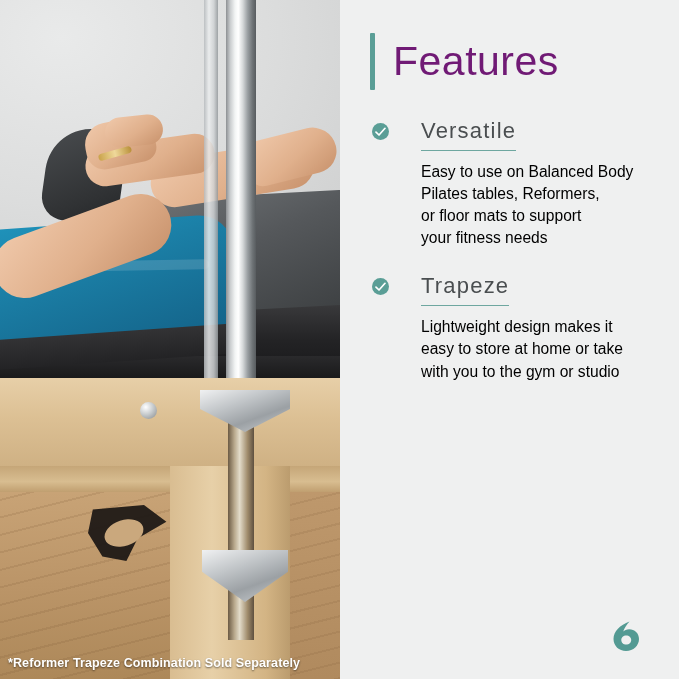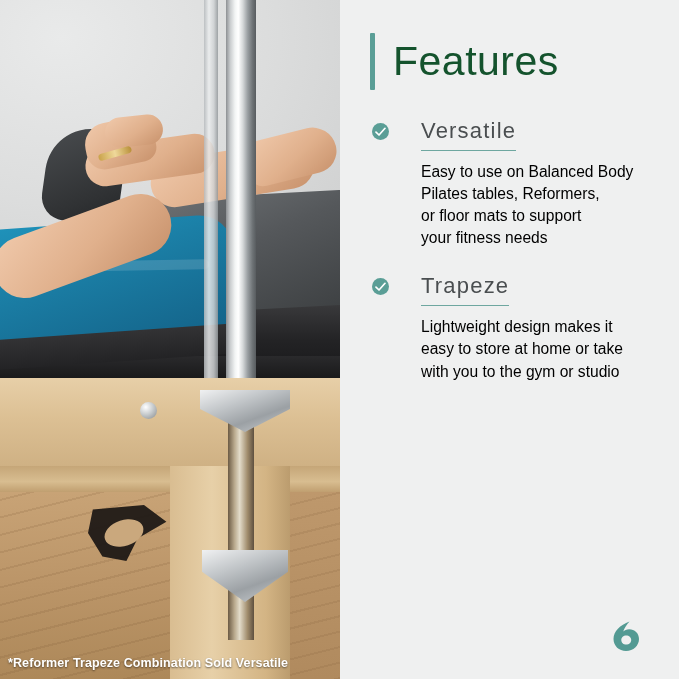--- a/index.html
+++ b/index.html
@@ -170,21 +170,21 @@
   .heading-wrap{
     position:absolute;left:30px;top:33px;
     display:flex;align-items:center;
   }
   .heading-bar{
     width:5px;height:57px;background:#5a9e96;border-radius:1px;
     margin-right:18px;
   }
   .heading-text{
     font-size:41px;
-    color:#14532d;
+    color:#701a75;
     font-weight:normal;
     letter-spacing:.5px;
     line-height:1;
   }
   .features{
     position:absolute;left:32px;top:118px;right:14px;
   }
   .feature{
     display:flex;
     align-items:flex-start;
@@ -255,21 +255,21 @@
     <div class="ph-floor2"></div>
     <div class="ph-woodrail"></div>
     <div class="ph-woodleg"></div>
     <div class="ph-pedal"></div>
     <div class="ph-pedal2"></div>
     <div class="ph-pole-low"></div>
     <div class="bracket b1"></div>
     <div class="bracket b2"></div>
     <div class="ph-knob"></div>
 
-    <div class="ph-caption">*Reformer Trapeze Combination Sold Versatile</div>
+    <div class="ph-caption">*Reformer Trapeze Combination Sold Separately</div>
   </div>
 
   <div class="panel">
 
     <div class="heading-wrap">
       <div class="heading-bar"></div>
       <div class="heading-text">Features</div>
     </div>
 
     <div class="features">

